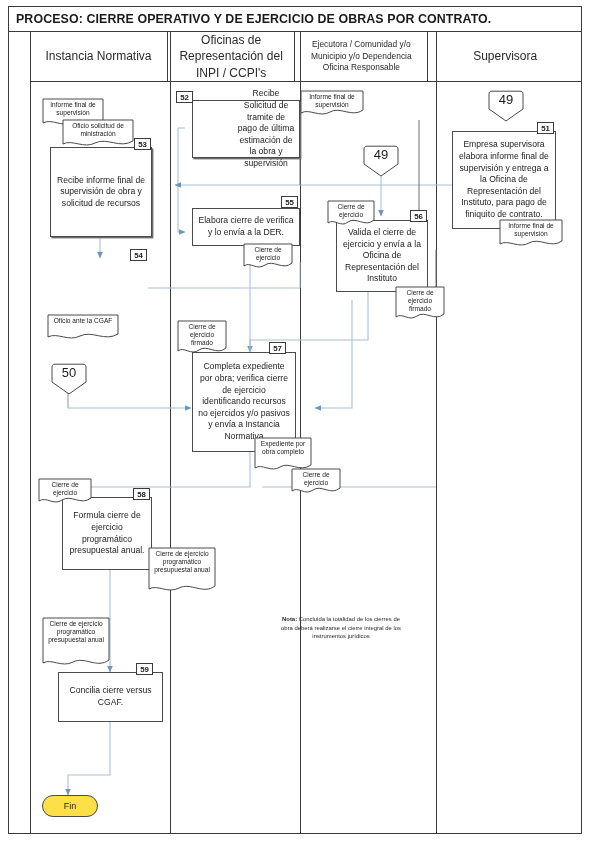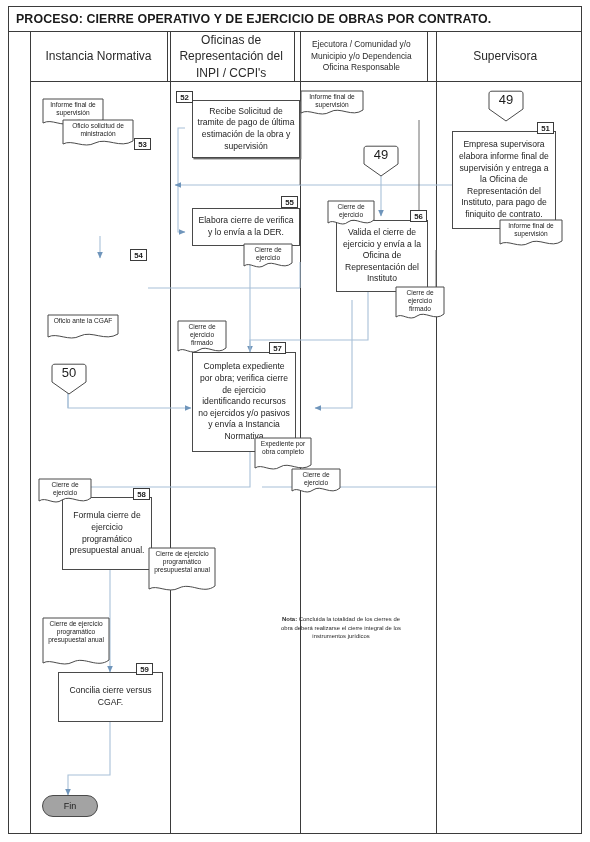--- a/index.html
+++ b/index.html
@@ -174,21 +174,21 @@
     font-size: 13px;
     color: #1c1c1c;
   }
 
   
   .term {
     position: absolute;
     box-sizing: border-box;
     border: 1.1px solid #4a4a4a;
     border-radius: 22px;
-    background: #a3a3a3;
+    background: #fde047;
     display: flex;
     align-items: center;
     justify-content: center;
     font-size: 9px;
     z-index: 5;
     color: #1c1c1c;
   }
 
   
   .note {
@@ -301,20 +301,21 @@
   </div>
 
   <div class="doc" style="left:62px; top:119px; width:72px; height:30px;">
     <svg width="72" height="30" viewBox="0 0 72 30">
       <path d="M1,1 H71 V22 C58,30 45,18 33,24 C22,30 10,20 1,25 Z" fill="#ffffff" stroke="#4a4a4a" stroke-width="1"></path>
     </svg>
     <div class="doc-label">Oficio solicitud de ministración</div>
   </div>
 
   <div class="steptag" style="left:134px; top:138px;">53</div>
+  <div class="proc shadow" style="left:50px; top:147px; width:102px; height:90px;">Recibe informe final de supervisión de obra y solicitud de recursos</div>
 
   <div class="steptag" style="left:130px; top:249px;">54</div>
 
   <div class="doc" style="left:47px; top:314px; width:72px; height:28px;">
     <svg width="72" height="28" viewBox="0 0 72 28">
       <path d="M1,1 H71 V20 C58,28 45,16 33,22 C22,28 10,18 1,23 Z" fill="#ffffff" stroke="#4a4a4a" stroke-width="1"></path>
     </svg>
     <div class="doc-label">Oficio ante la CGAF</div>
   </div>
 
@@ -348,21 +349,21 @@
     </svg>
     <div class="doc-label">Cierre de ejercicio programático presupuestal anual</div>
   </div>
 
   <div class="steptag" style="left:136px; top:663px;">59</div>
   <div class="proc" style="left:58px; top:672px; width:105px; height:50px;">Concilia cierre versus CGAF.</div>
 
   <div class="term" style="left:42px; top:795px; width:56px; height:22px;">Fin</div>
 
   <div class="steptag" style="left:176px; top:91px;">52</div>
-  <div class="proc shadow" style="left:192px; top:100px; width:108px; height:58px;">Recibe Solicitud de tramite de pago de última estimación de la obra y supervisión</div>
+  <div class="proc shadow" style="left:192px; top:100px; width:108px; height:58px;padding-left:44px;">Recibe Solicitud de tramite de pago de última estimación de la obra y supervisión</div>
 
   <div class="steptag" style="left:281px; top:196px;">55</div>
   <div class="proc" style="left:192px; top:208px; width:108px; height:38px;">Elabora cierre de verifica y lo envía a la DER.</div>
 
   <div class="doc" style="left:243px; top:243px; width:50px; height:28px;">
     <svg width="50" height="28" viewBox="0 0 50 28">
       <path d="M1,1 H49 V20 C40,28 30,16 22,22 C14,28 7,18 1,23 Z" fill="#ffffff" stroke="#4a4a4a" stroke-width="1"></path>
     </svg>
     <div class="doc-label">Cierre de ejercicio</div>
   </div>

